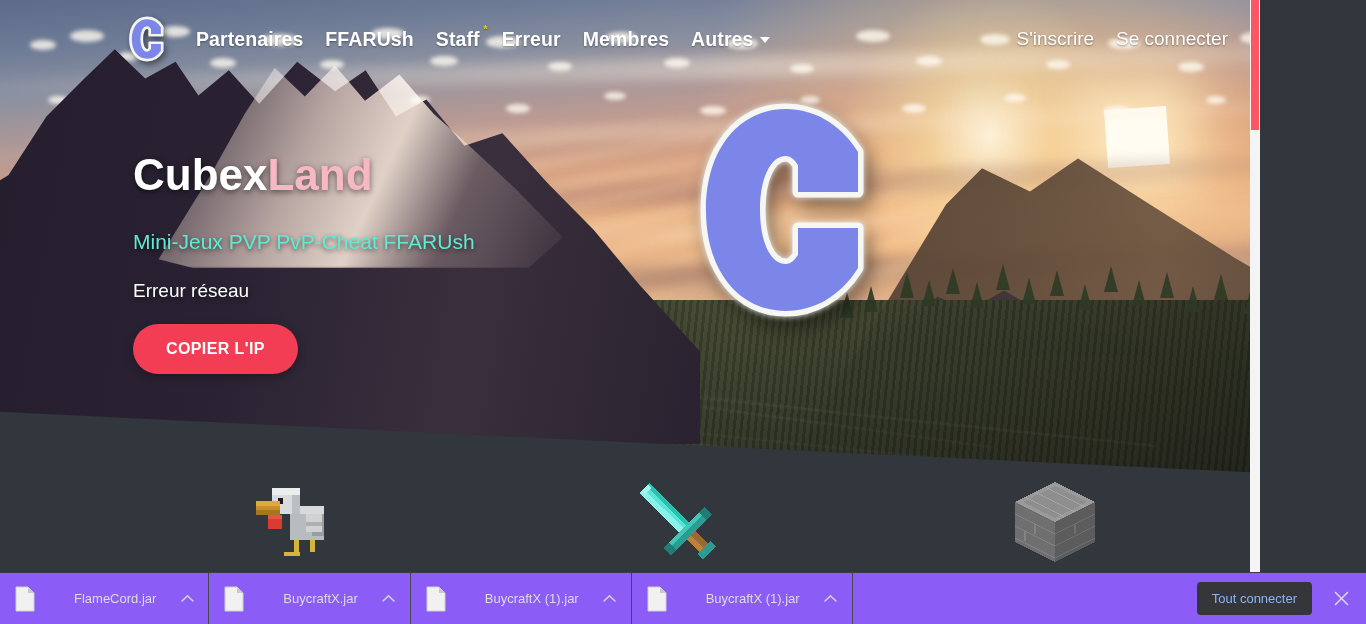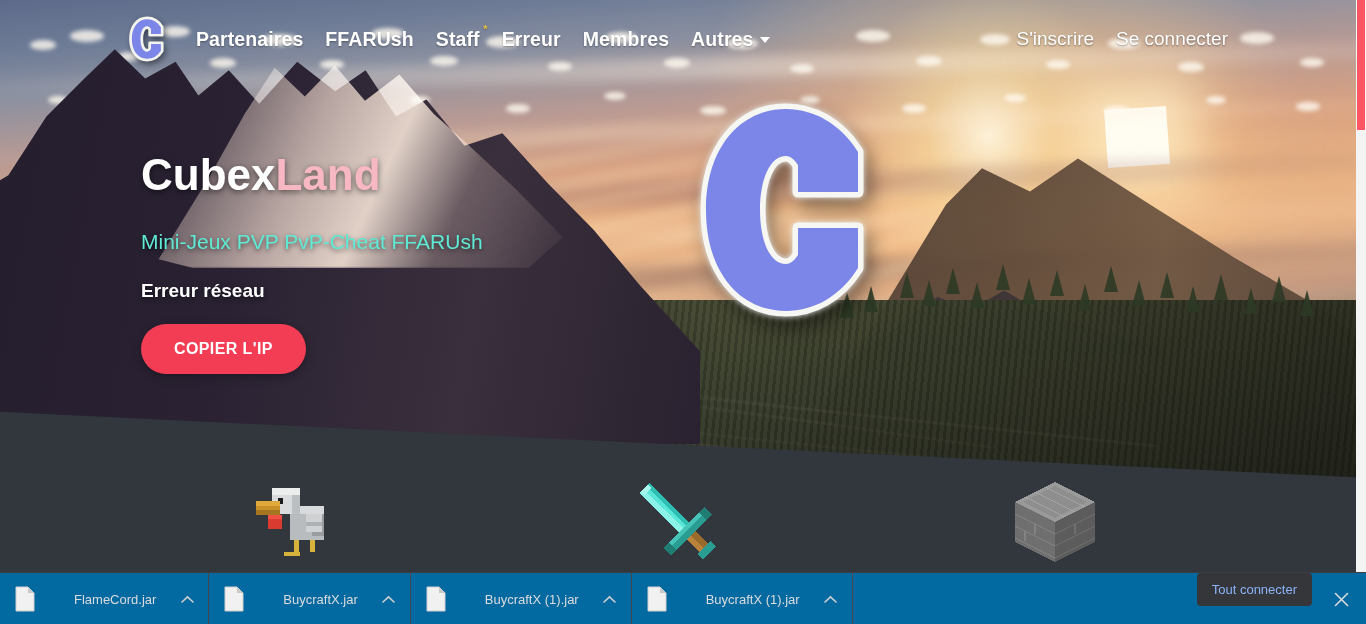--- a/index.html
+++ b/index.html
@@ -5,21 +5,21 @@
   * { margin:0; padding:0; box-sizing:border-box; }
   html,body { width:1366px; height:624px; overflow:hidden; }
   body {
     font-family:"Liberation Sans", sans-serif;
     background:#31373D;
     position:relative;
   }
 
   
   #page {
-    position:absolute; left:0; top:0; width:1366px; height:572px;
+    position:absolute; left:0; top:0; width:1260px; height:572px;
     overflow:hidden;
   }
 
   
   #hero {
     position:absolute; left:0; top:0; width:1356px; height:500px;
     overflow:hidden;
     background:#2b2335;
   }
   
@@ -151,34 +151,34 @@
     border-top:6px solid #ffffff; vertical-align:middle;
   }
   #nav-right { margin-left:auto; margin-right:128px; display:flex; align-items:center; gap:22px; }
   .nav-auth {
     color:#ffffff; font-size:19px; font-weight:400;
     text-decoration:none; white-space:nowrap;
     text-shadow:0 1px 2px rgba(0,0,0,.4); cursor:pointer;
   }
 
   
-  #hero-text { position:absolute; left:141px; top:152px; z-index:15; }
+  #hero-text { position:absolute; left:133px; top:152px; z-index:15; }
   #hero-title {
     font-size:44px; font-weight:700; line-height:1.05;
     text-shadow:0 2px 6px rgba(0,0,0,.55);
     white-space:nowrap;
   }
   #hero-title .part-a { color:#ffffff; }
   #hero-title .part-b { color:#f7b8c4; }
   #hero-sub {
     margin-top:32px; color:#5eead4; font-size:21px; font-weight:400;
     text-shadow:0 2px 5px rgba(0,0,0,.6); white-space:nowrap;
   }
   #hero-status {
-    margin-top:26px; color:#ffffff; font-size:19px; font-weight:700;
+    margin-top:26px; color:#ffffff; font-size:19px; font-weight:400;
     text-shadow:0 2px 5px rgba(0,0,0,.6); white-space:nowrap;
   }
   #copy-ip {
     margin-top:22px; display:inline-block;
     background:#f23d54; color:#ffffff;
     font-size:16px; font-weight:700; letter-spacing:.4px;
     padding:16px 33px; border:none; border-radius:40px;
     cursor:pointer; box-shadow:0 3px 10px rgba(0,0,0,.3);
     font-family:"Liberation Sans", sans-serif;
   }
@@ -208,22 +208,22 @@
     background:#f4f4f4; z-index:30;
   }
   #scroll-thumb {
     position:absolute; left:1px; top:0; width:8px; height:130px;
     background:#fc5665; border-radius:0;
   }
 
   
   #shelf {
     position:absolute; left:0; bottom:0; width:1366px; height:52px;
-    background:#0369a1; border-top:1px solid #3c3d40;
-    display:flex; align-items:flex-start; z-index:50;
+    background:#8b5cf6; border-top:1px solid #3c3d40;
+    display:flex; align-items:center; z-index:50;
   }
   .dl-item {
     height:52px; display:flex; align-items:center;
     padding:0 0 0 14px; position:relative; cursor:pointer;
     border-right:1px solid #46474a;
   }
   .dl-icon { width:22px; height:26px; flex:0 0 22px; position:relative; }
   .dl-name {
     color:#dcdcdd; font-size:13px; font-weight:400;
     margin:0 18px 0 38px; white-space:nowrap;

